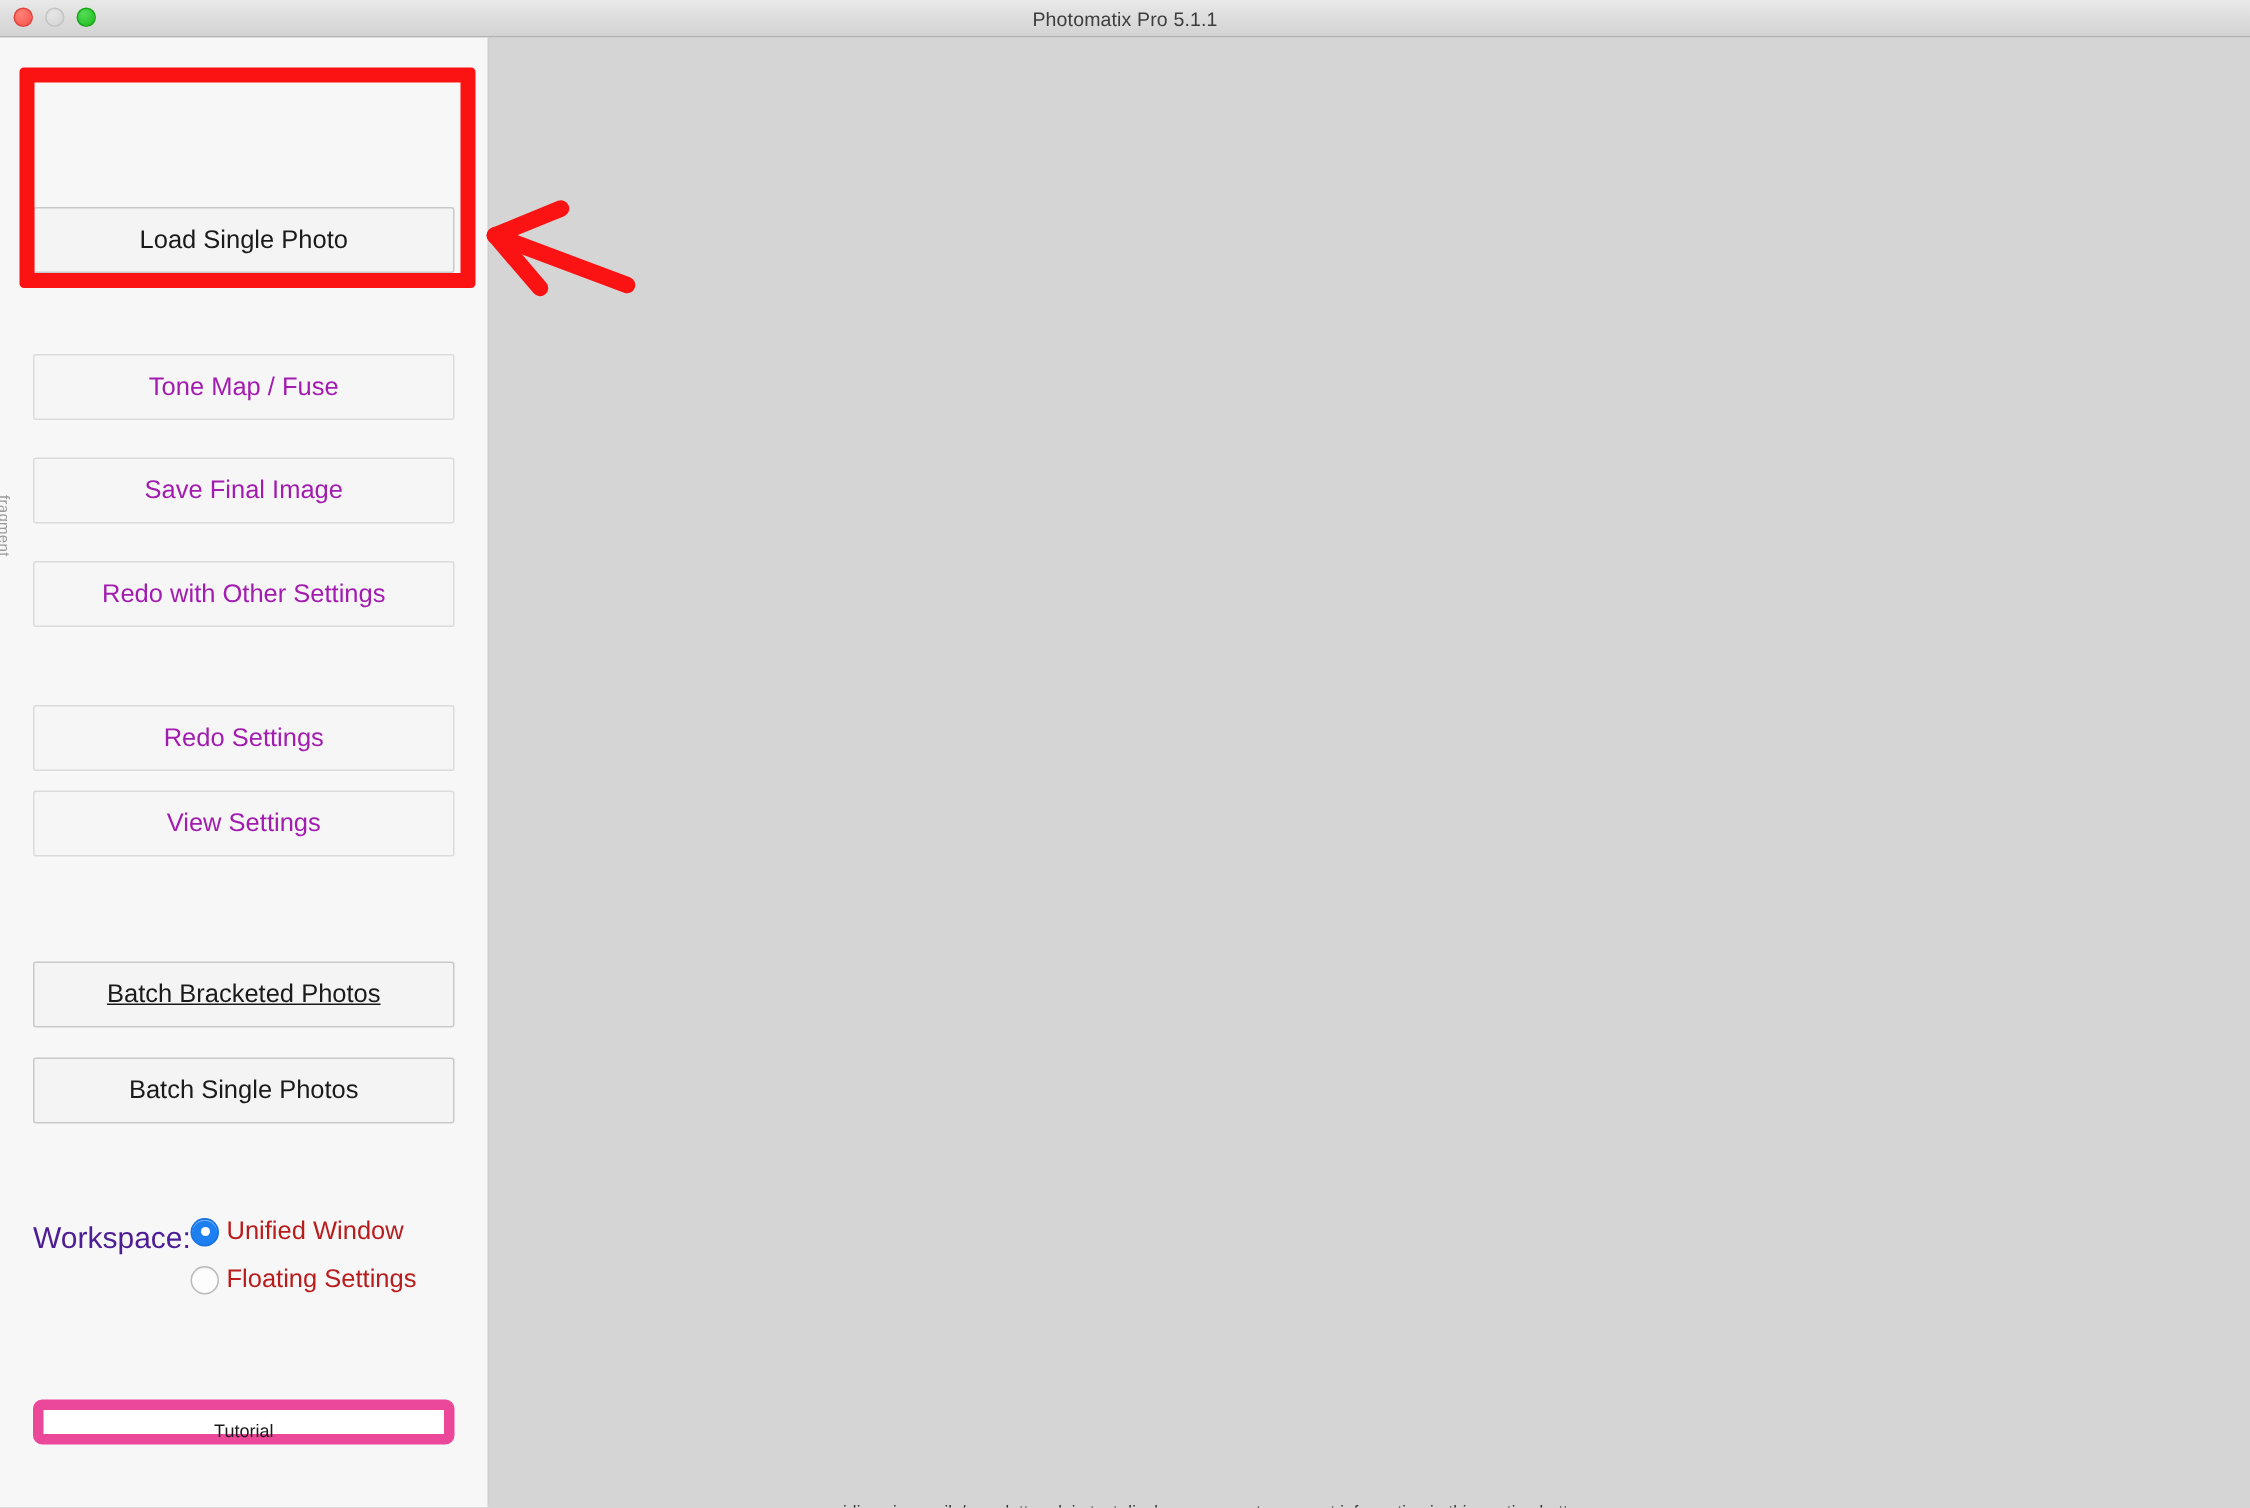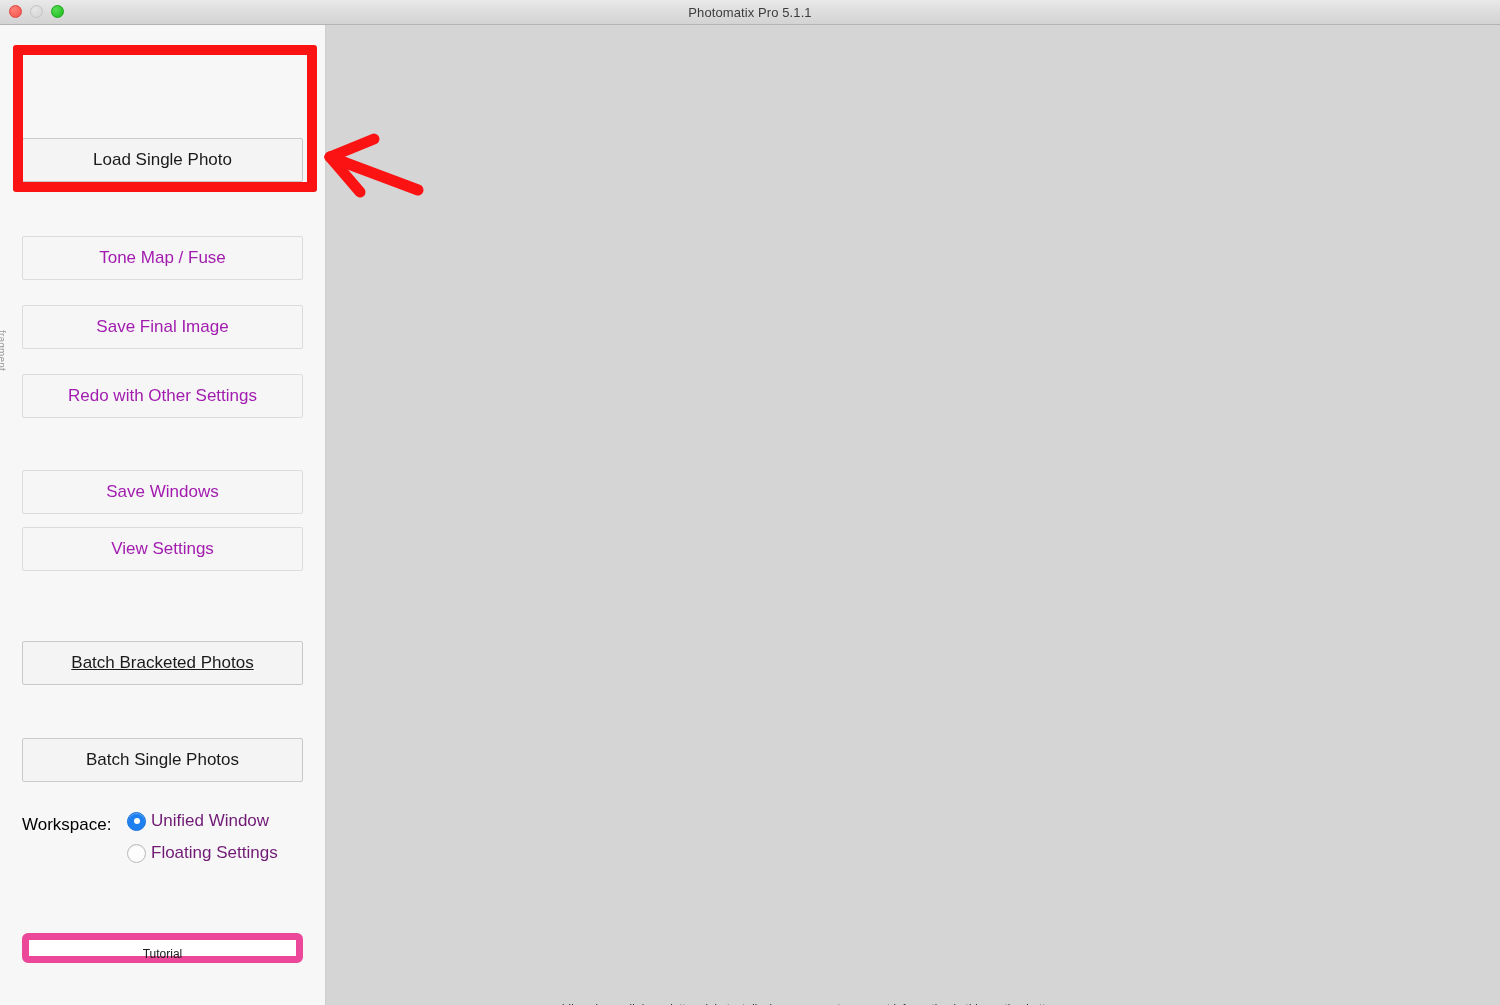--- a/index.html
+++ b/index.html
@@ -160,36 +160,36 @@
 
   
   #btn-load-bracketed { top: 47px;  }
   #btn-load-single    { top: 113px; }
   #btn-tone-map       { top: 211px; }
   #btn-save-final     { top: 280px; }
   #btn-redo           { top: 349px; }
   #btn-save-settings  { top: 445px; }
   #btn-view-settings  { top: 502px; }
   #btn-batch-brack    { top: 616px; text-decoration: underline; }
-  #btn-batch-single   { top: 713px; }
+  #btn-batch-single   { top: 680px; }
   #btn-tutorial       { top: 908px; }
 
   
   #workspace-group {
     position: absolute;
     left: 22px;
     top: 778px;
     width: 290px;
   }
   #workspace-label {
     position: absolute;
     left: 0;
     top: 12px;
-    font-size: 17px;
-    color: #000000;
+    font-size: 20px;
+    color: #4c1d95;
     white-space: nowrap;
   }
   .radio-row {
     position: absolute;
     left: 105px;
     display: flex;
     align-items: center;
     gap: 5px;
     white-space: nowrap;
     cursor: default;
@@ -217,21 +217,21 @@
     border-radius: 50%;
     background: #ffffff;
   }
   .radio-dot.off {
     background: #fdfdfd;
     border: 1px solid #b9b9b9;
     box-shadow: inset 0 1px 1px rgba(0,0,0,0.06);
   }
   .radio-label {
     font-size: 17px;
-    color: #701a75;
+    color: #b91c1c;
   }
 
   
   #annotation {
     position: absolute;
     left: 0;
     top: 0;
     width: 1500px;
     height: 1005px;
     pointer-events: none;
@@ -270,21 +270,21 @@
 
 
       <div class="sb-btn" id="btn-load-single">Load Single Photo</div>
 
       <div class="sb-btn disabled" id="btn-tone-map">Tone Map / Fuse</div>
 
       <div class="sb-btn disabled" id="btn-save-final">Save Final Image</div>
 
       <div class="sb-btn disabled" id="btn-redo">Redo with Other Settings</div>
 
-      <div class="sb-btn disabled" id="btn-save-settings">Save Windows</div>
+      <div class="sb-btn disabled" id="btn-save-settings">Redo Settings</div>
 
       <div class="sb-btn disabled" id="btn-view-settings">View Settings</div>
 
       <div class="sb-btn" id="btn-batch-brack">Batch Bracketed Photos</div>
 
       <div class="sb-btn" id="btn-batch-single">Batch Single Photos</div>
 
       <div id="workspace-group">
         <div id="workspace-label">Workspace:</div>
 

